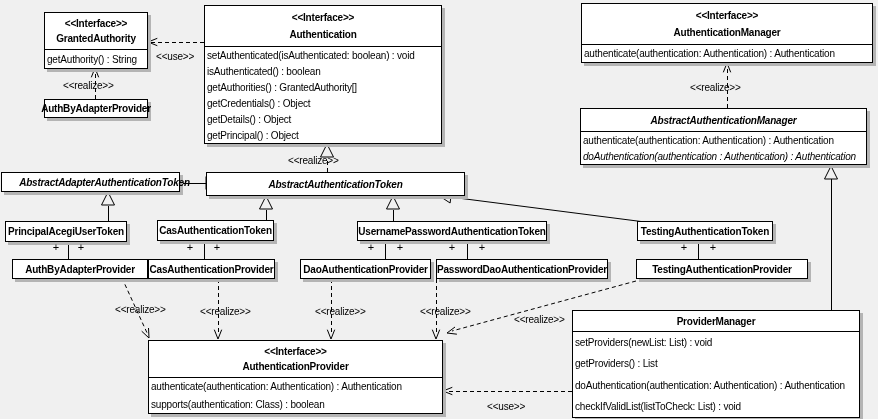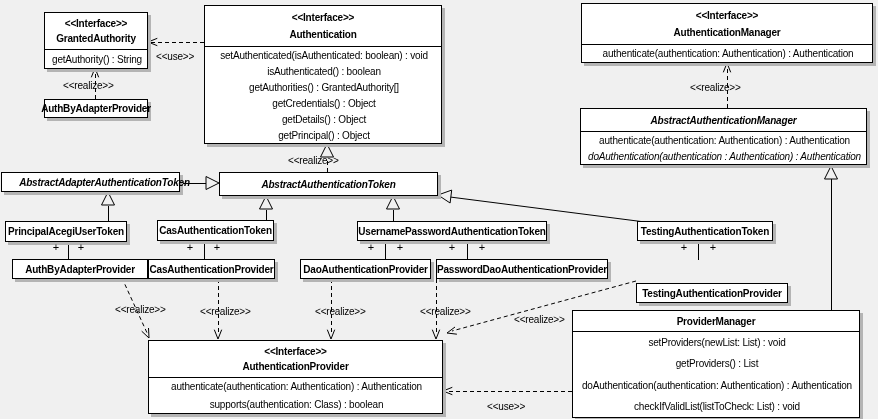--- a/index.html
+++ b/index.html
@@ -4,21 +4,21 @@
 <style>
   html,body{margin:0;padding:0;background:#f0f0f0;}
   .stage{position:relative;width:878px;height:419px;background:#f0f0f0;overflow:hidden;
          font-family:"Liberation Sans",sans-serif;color:#000;}
   svg.edges{position:absolute;left:0;top:0;z-index:1;}
   .uml-class{position:absolute;background:#fff;border:1px solid #000;box-sizing:border-box;
              box-shadow:3px 3px 0 #b4b4b4;z-index:2;display:flex;flex-direction:column;}
   .uml-title{display:flex;flex-direction:column;justify-content:space-evenly;align-items:center;
              font-size:10px;font-weight:bold;white-space:nowrap;letter-spacing:-0.2px;overflow:visible;}
   .uml-title.abstract .cname{font-style:italic;}
-  .uml-methods{display:flex;flex-direction:column;border-top:1px solid #000;flex:1;align-items:center;}
+  .uml-methods{display:flex;flex-direction:column;border-top:1px solid #000;flex:1;}
   .uml-method{flex:1;display:flex;align-items:center;font-size:10px;white-space:nowrap;
               padding-left:2px;letter-spacing:-0.2px;}
   .uml-method.abstract{font-style:italic;}
   .edge-label{position:absolute;font-size:10px;white-space:nowrap;z-index:3;letter-spacing:-0.2px;}
   .plus-label{position:absolute;font-size:11px;transform:translate(-50%,-50%);z-index:3;}
 </style>
 </head>
 <body>
 
 <div class="stage" id="stage">
@@ -176,21 +176,21 @@
       <div class="uml-methods">
         <div class="uml-method">authenticate(authentication: Authentication) : Authentication</div>
         <div class="uml-method abstract">doAuthentication(authentication : Authentication) : Authentication</div>
       </div>
     </div>
     <div class="uml-class" style="left: 1px; top: 172px; width: 179px; height: 20px; padding-left: 28px;">
       <div class="uml-title abstract" style="height: 100%;">
         <span class="cname">AbstractAdapterAuthenticationToken</span>
       </div>
     </div>
-    <div class="uml-class" style="left: 219px; top: 172px; width: 219px; height: 24px;">
+    <div class="uml-class" style="left: 206px; top: 172px; width: 259px; height: 24px;">
       <div class="uml-title abstract" style="height: 100%;">
         <span class="cname">AbstractAuthenticationToken</span>
       </div>
     </div>
     <div class="uml-class" style="left: 5px; top: 221px; width: 122px; height: 21px;">
       <div class="uml-title" style="height: 100%;">
         <span class="cname">PrincipalAcegiUserToken</span>
       </div>
     </div>
     <div class="uml-class" style="left: 157px; top: 220px; width: 117px; height: 21px;">
@@ -221,21 +221,21 @@
     <div class="uml-class" style="left: 300px; top: 259px; width: 131px; height: 20px;">
       <div class="uml-title" style="height: 100%;">
         <span class="cname">DaoAuthenticationProvider</span>
       </div>
     </div>
     <div class="uml-class" style="left: 436px; top: 259px; width: 172px; height: 20px;">
       <div class="uml-title" style="height: 100%;">
         <span class="cname">PasswordDaoAuthenticationProvider</span>
       </div>
     </div>
-    <div class="uml-class" style="left: 636px; top: 259px; width: 152px; height: 20px; margin-top: 24px;">
+    <div class="uml-class" style="left: 636px; top: 259px; width: 172px; height: 20px;">
       <div class="uml-title" style="height: 100%;">
         <span class="cname">TestingAuthenticationProvider</span>
       </div>
     </div>
     <div class="uml-class" style="left: 148px; top: 340px; width: 295px; height: 74px;">
       <div class="uml-title" style="height: 36px;">
         <span>&lt;&lt;Interface&gt;&gt;</span>
         <span class="cname">AuthenticationProvider</span>
       </div>
       <div class="uml-methods">

